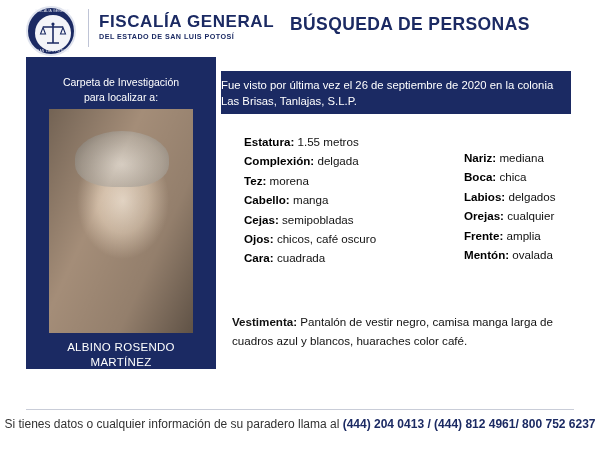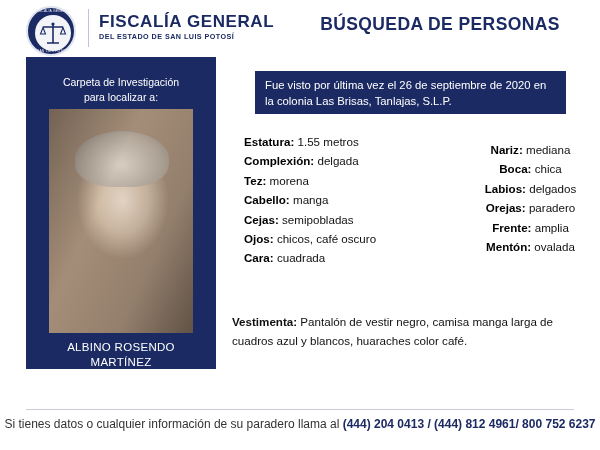--- a/index.html
+++ b/index.html
@@ -98,21 +98,20 @@
     color: #1b2a63;
     letter-spacing: .45px;
     line-height: 10px;
     margin-top: 1px;
   }
   .header-title {
     position: absolute;
     left: 290px;
     top: 14px;
     width: 300px;
-    text-align: center;
     font-size: 17.5px;
     font-weight: bold;
     color: #1b2a63;
     letter-spacing: .4px;
   }
 
   
   .left-col {
     position: absolute;
     left: 26px;
@@ -183,42 +182,40 @@
     text-align: center;
     color: #ffffff;
     font-size: 10.5px;
   }
 
   
   .lastseen {
     position: absolute;
     left: 221px;
     top: 71px;
-    width: 311px;
+    width: 350px;
     height: 43px;
     background: #1b2a63;
     color: #ffffff;
     font-size: 11.3px;
     line-height: 15.5px;
-    padding: 7px 11px 0 10px;
+    padding: 7px 11px 0 0;
     box-sizing: border-box;
-    margin-left: 34px;
   }
   .feat-left {
     position: absolute;
     left: 232px;
     top: 132px;
     width: 210px;
   }
   .feat-right {
     position: absolute;
     left: 452px;
-    top: 140px;
+    top: 148px;
     width: 145px;
-    text-align: center;
   }
   .feat-row {
     font-size: 11.6px;
     line-height: 19.4px;
     color: #111111;
     white-space: nowrap;
   }
   .feat-row b {
     color: #000000;
     font-weight: bold;
@@ -315,21 +312,21 @@
     <div class="feat-row"><b>Cabello:</b> <span>manga</span></div>
     <div class="feat-row"><b>Cejas:</b> <span>semipobladas</span></div>
     <div class="feat-row"><b>Ojos:</b> <span>chicos, café oscuro</span></div>
     <div class="feat-row"><b>Cara:</b> <span>cuadrada</span></div>
   </div>
 
   <div class="feat-right">
     <div class="feat-row"><b>Nariz:</b> <span>mediana</span></div>
     <div class="feat-row"><b>Boca:</b> <span>chica</span></div>
     <div class="feat-row"><b>Labios:</b> <span>delgados</span></div>
-    <div class="feat-row"><b>Orejas:</b> <span>paradero</span></div>
+    <div class="feat-row"><b>Orejas:</b> <span>cualquier</span></div>
     <div class="feat-row"><b>Frente:</b> <span>amplia</span></div>
     <div class="feat-row"><b>Mentón:</b> <span>ovalada</span></div>
   </div>
 
   <div class="vest">
     <b>Vestimenta:</b>
     <span>Pantalón de vestir negro, camisa manga larga de cuadros azul y blancos, huaraches color café.</span>
   </div>
 
   <div class="footer-rule"></div>

